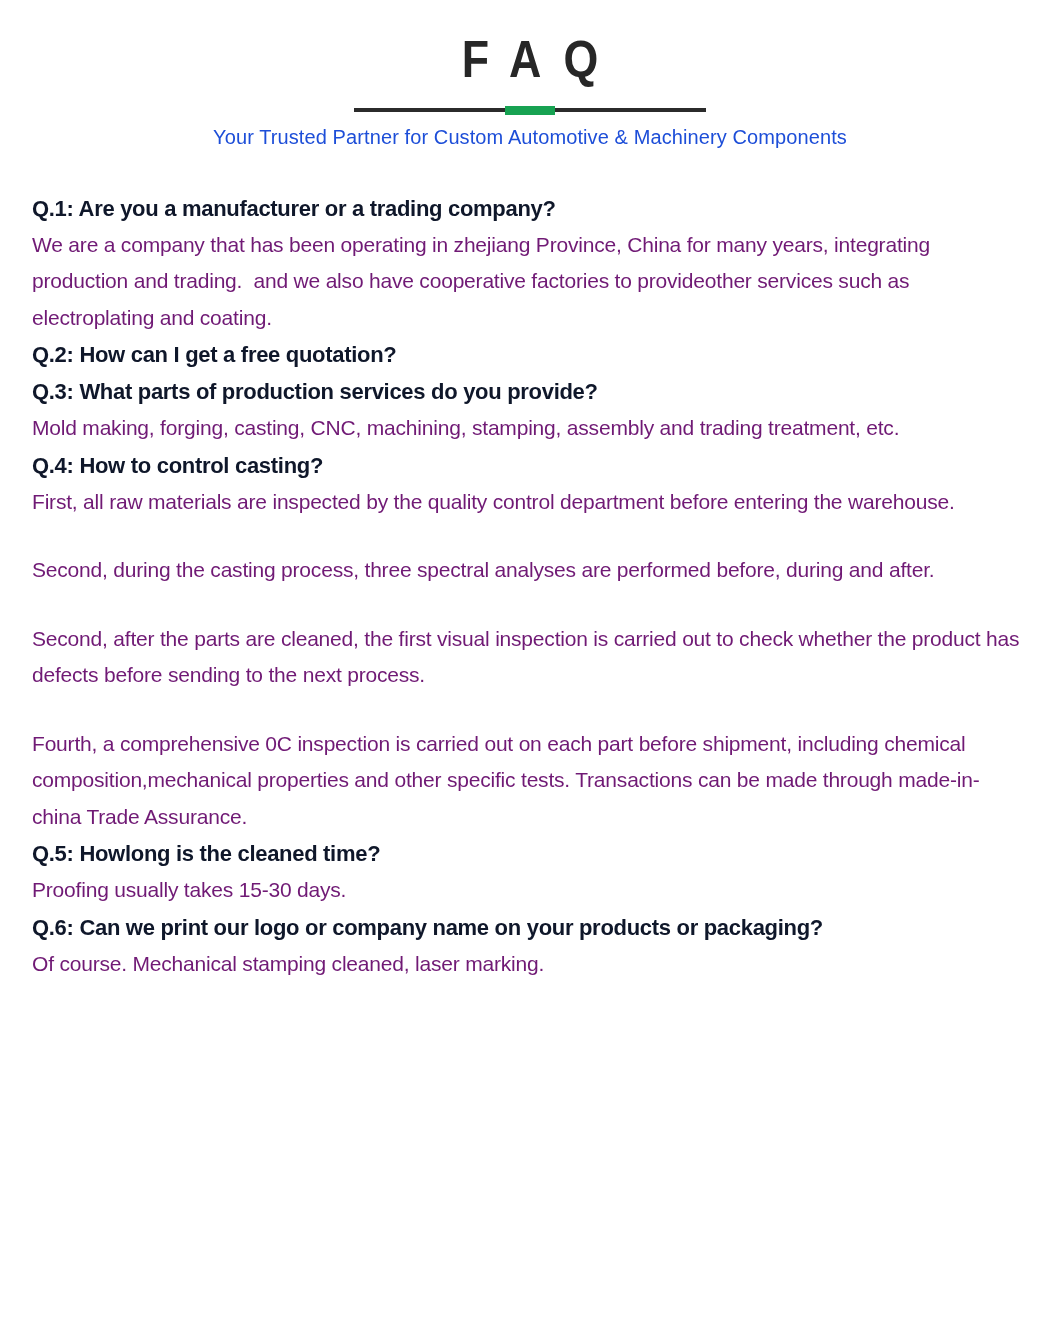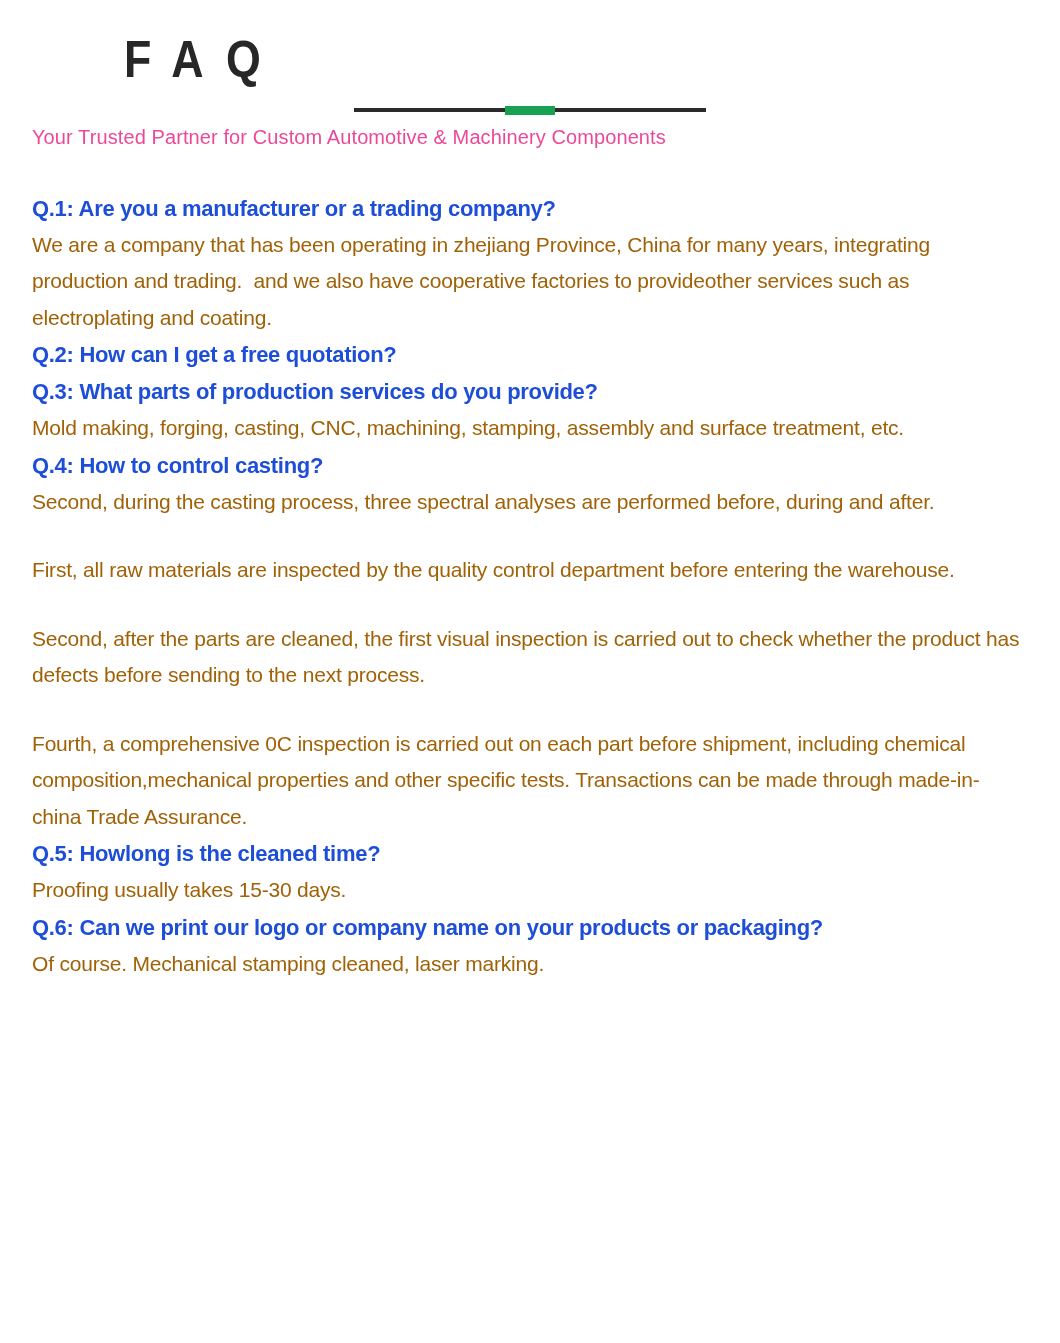--- a/index.html
+++ b/index.html
@@ -13,20 +13,21 @@
     width: 1060px;
     height: 1343px;
     margin: 0 auto;
     box-sizing: border-box;
     padding: 26px 32px 0 32px;
     background: #ffffff;
     overflow: hidden;
   }
   
   .faq-header {
+    text-align: center;
   }
   .page-title {
     font-size: 52px;
     font-weight: 700;
     color: #272727;
     letter-spacing: 26px;
     padding-left: 26px;         
     line-height: 1.3;
     transform: scaleX(0.86);    
     transform-origin: center;
@@ -44,44 +45,44 @@
     background: #2b2b2b;
   }
   .title-underline .accent {
     width: 50px;
     height: 9px;
     background: #17a252;
   }
   .page-subtitle {
     margin-top: 9px;
     font-size: 20px;
-    color: #ec4899;
+    color: #1d4ed8;
     letter-spacing: 0.1px;
     line-height: 26px;
   }
   
   .faq-list {
     margin-top: 40px;
   }
   .faq-item {
   }
   .faq-item:first-child {
     margin-top: 0;
   }
   .faq-question {
     font-size: 22px;
     font-weight: 700;
-    color: #1d4ed8;
+    color: #0f172a;
     letter-spacing: -0.3px;
     line-height: 37px;
     margin: 0;
   }
   .faq-answer p {
     font-size: 21px;
-    color: #a16207;
+    color: #701a75;
     letter-spacing: -0.2px;
     line-height: 36.5px;
     margin: 0;
     max-width: 1000px;
     white-space: pre-wrap;
   }
   .faq-answer p + p {
     margin-top: 32px;
   }
 </style>
@@ -109,29 +110,29 @@
       </div>
     </div>
 
     <div class="faq-item">
       <p class="faq-question">Q.2: How can I get a free quotation?</p>
     </div>
 
     <div class="faq-item">
       <p class="faq-question">Q.3: What parts of production services do you provide?</p>
       <div class="faq-answer">
-        <p>Mold making, forging, casting, CNC, machining, stamping, assembly and surface treatment, etc.</p>
+        <p>Mold making, forging, casting, CNC, machining, stamping, assembly and trading treatment, etc.</p>
       </div>
     </div>
 
     <div class="faq-item">
       <p class="faq-question">Q.4: How to control casting?</p>
       <div class="faq-answer">
+        <p>First, all raw materials are inspected by the quality control department before entering the warehouse.</p>
         <p>Second, during the casting process, three spectral analyses are performed before, during and after.</p>
-        <p>First, all raw materials are inspected by the quality control department before entering the warehouse.</p>
         <p>Second, after the parts are cleaned, the first visual inspection is carried out to check whether the product has defects before sending to the next process.</p>
         <p>Fourth, a comprehensive 0C inspection is carried out on each part before shipment, including chemical composition,mechanical properties and other specific tests. Transactions can be made through made-in-china Trade Assurance.</p>
       </div>
     </div>
 
     <div class="faq-item">
       <p class="faq-question">Q.5: Howlong is the cleaned time?</p>
       <div class="faq-answer">
         <p>Proofing usually takes 15-30 days.</p>
       </div>

